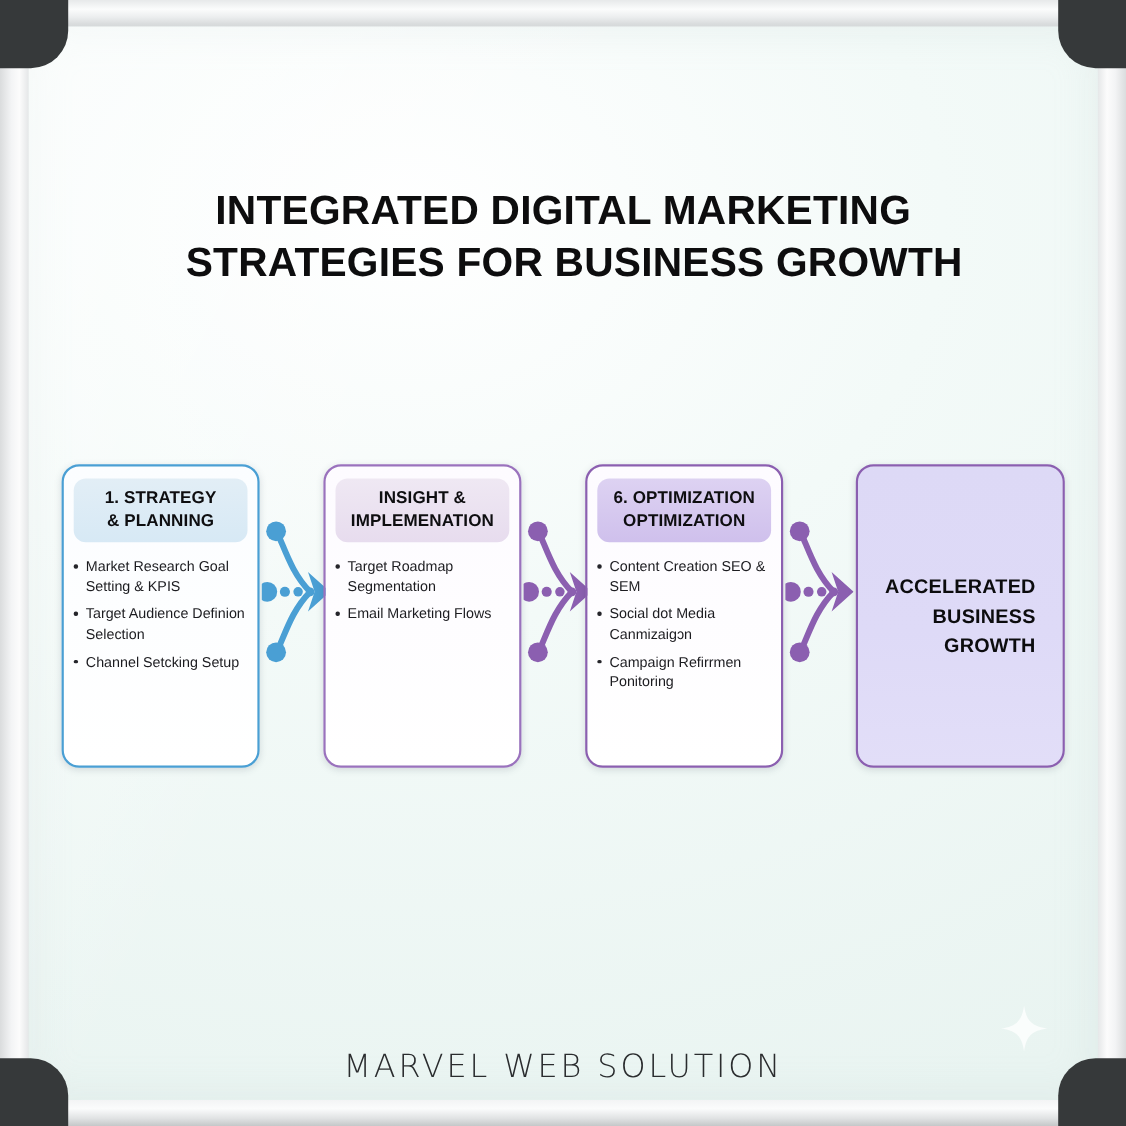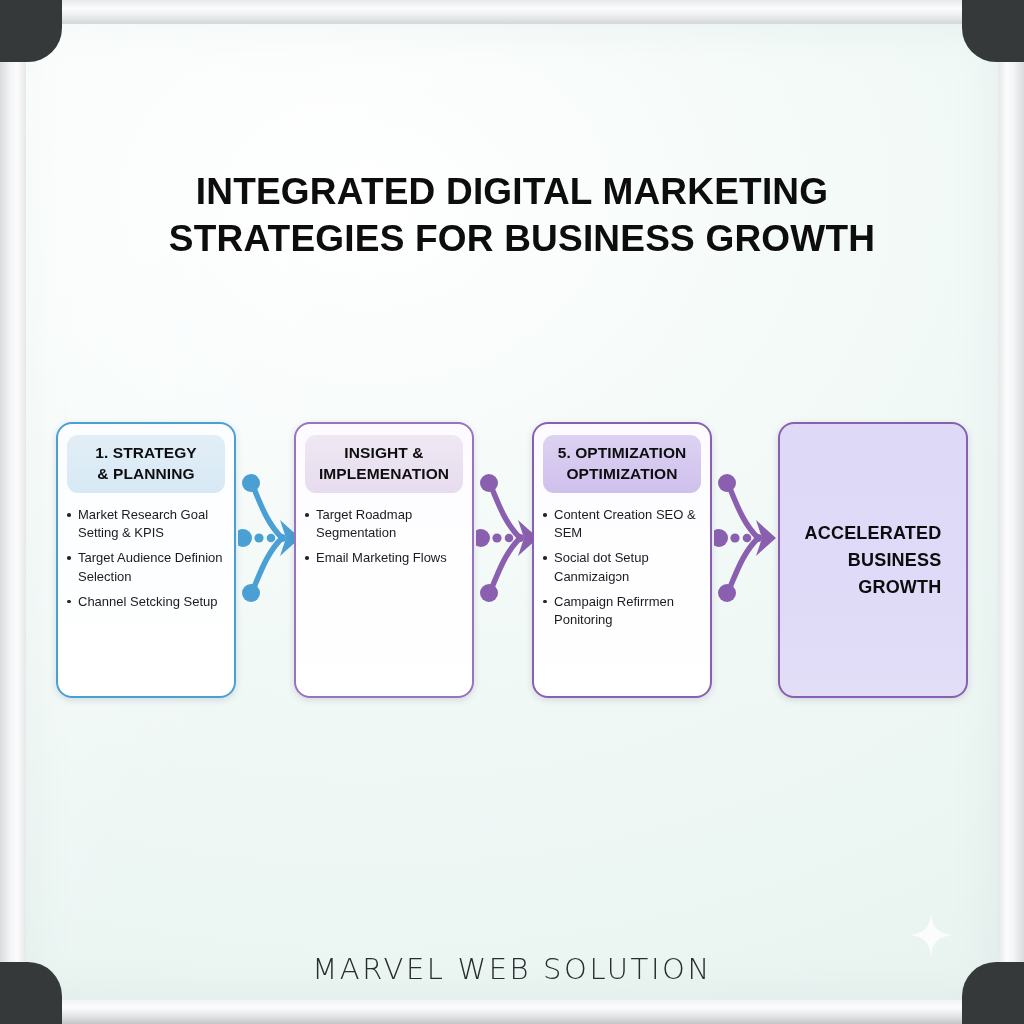--- a/index.html
+++ b/index.html
@@ -193,26 +193,26 @@
           <circle cx="5" cy="116" r="9" fill="#8b5fb0"></circle>
           <circle cx="21" cy="116" r="4.6" fill="#8b5fb0"></circle>
           <circle cx="33" cy="116" r="4.3" fill="#8b5fb0"></circle>
           <circle cx="44" cy="116" r="4" fill="#8b5fb0"></circle>
           <path d="M42 98 L62 116 L42 134 L48 116 Z" fill="#8b5fb0"></path>
         </svg>
       </div>
 
       <div class="card c3">
         <div class="badge">
-          <span>5. OPTIMIZATION</span><br>
+          <span>6. OPTIMIZATION</span><br>
           <span>OPTIMIZATION</span>
         </div>
         <ul class="bullets">
           <li>Content Creation SEO &amp; SEM</li>
-          <li>Social dot Setup Canmizaigɔn</li>
+          <li>Social dot Media Canmizaigɔn</li>
           <li>Campaign Refirrmen Ponitoring</li>
         </ul>
       </div>
 
       <div class="conn n3">
         <svg width="62" height="232" viewBox="0 0 62 232">
           <g fill="none" stroke="#8b5fb0" stroke-width="5.5" stroke-linecap="round">
             <path d="M14 62 C 22 80, 28 100, 44 116"></path>
             <path d="M14 170 C 22 152, 28 132, 44 116"></path>
           </g>

